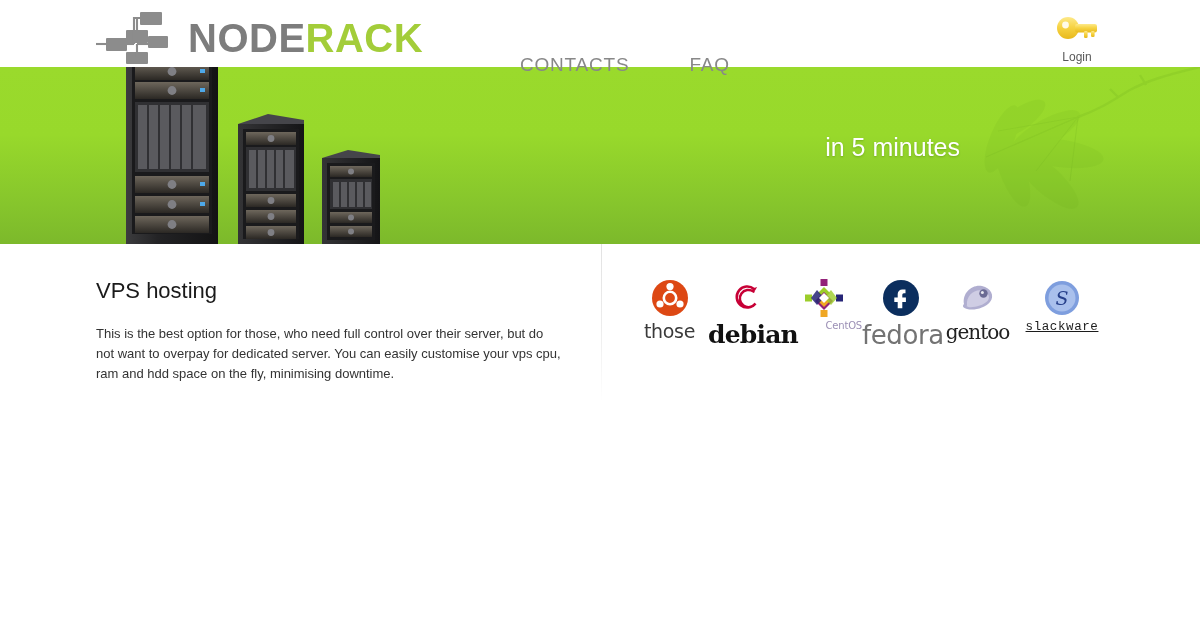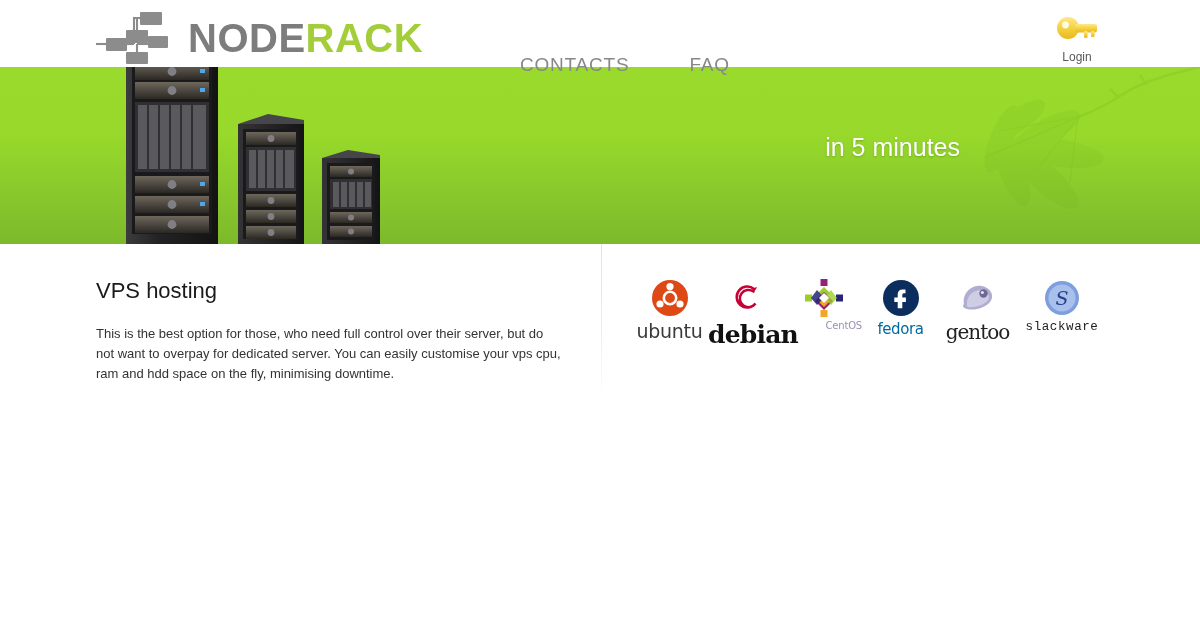--- a/index.html
+++ b/index.html
@@ -127,30 +127,31 @@
   .nm-debian {
     font-size: 25px; font-weight: bold; color: #111; letter-spacing: -0.8px;
     font-family: "DejaVu Serif", serif;
   }
   .nm-centos {
     font-size: 10px; color: #9b8fb5; letter-spacing: -0.2px;
     font-family: "DejaVu Sans", sans-serif;
     text-align: right;
   }
   .nm-fedora {
-    font-size: 15px; color: #0369a1; letter-spacing: -0.4px;
+    font-size: 26px; color: #737373; letter-spacing: -0.4px;
     font-family: "DejaVu Sans", sans-serif;
   }
   .nm-gentoo {
     font-size: 20px; color: #222; letter-spacing: -1px;
     font-family: "DejaVu Serif", serif;
   }
   .nm-slackware {
     font-size: 12.5px; color: #1c1c1c; letter-spacing: 0.6px;
     font-family: "Liberation Mono", monospace;
+    text-decoration: underline;
   }
 
   
   .plans {
     position: absolute;
     left: 0; top: 0; width: 1200px;
     height: 200px;
   }
 </style>
 </head>
@@ -349,21 +350,21 @@
       <div class="os-item">
         <div class="os-glyph">
           <svg width="38" height="38" viewBox="0 0 38 38">
             <circle cx="19" cy="19" r="18" fill="#dd4814"></circle>
             <circle cx="19" cy="19" r="6.2" fill="none" stroke="#fff" stroke-width="2.6"></circle>
             <circle cx="19" cy="7.6" r="3.6" fill="#fff"></circle>
             <circle cx="9" cy="25" r="3.6" fill="#fff"></circle>
             <circle cx="29" cy="25" r="3.6" fill="#fff"></circle>
           </svg>
         </div>
-        <span class="os-name nm-ubuntu">ubuntu</span>
+        <span class="os-name nm-ubuntu">those</span>
       </div>
 
       <div class="os-item">
         <div class="os-glyph">
           <svg width="38" height="38" viewBox="0 0 38 38">
             <path d="M26 10 A10.5 10.5 0 1 0 27.5 24.5 A8.6 8.6 0 1 1 25.5 12.6" fill="none" stroke="#c70036" stroke-width="2.5" stroke-linecap="round"></path>
             <path d="M24.5 9.5 l4.6 -1.4 -2.4 4.1 z" fill="#c70036"></path>
           </svg>
         </div>
         <span class="os-name nm-debian">debian</span>

